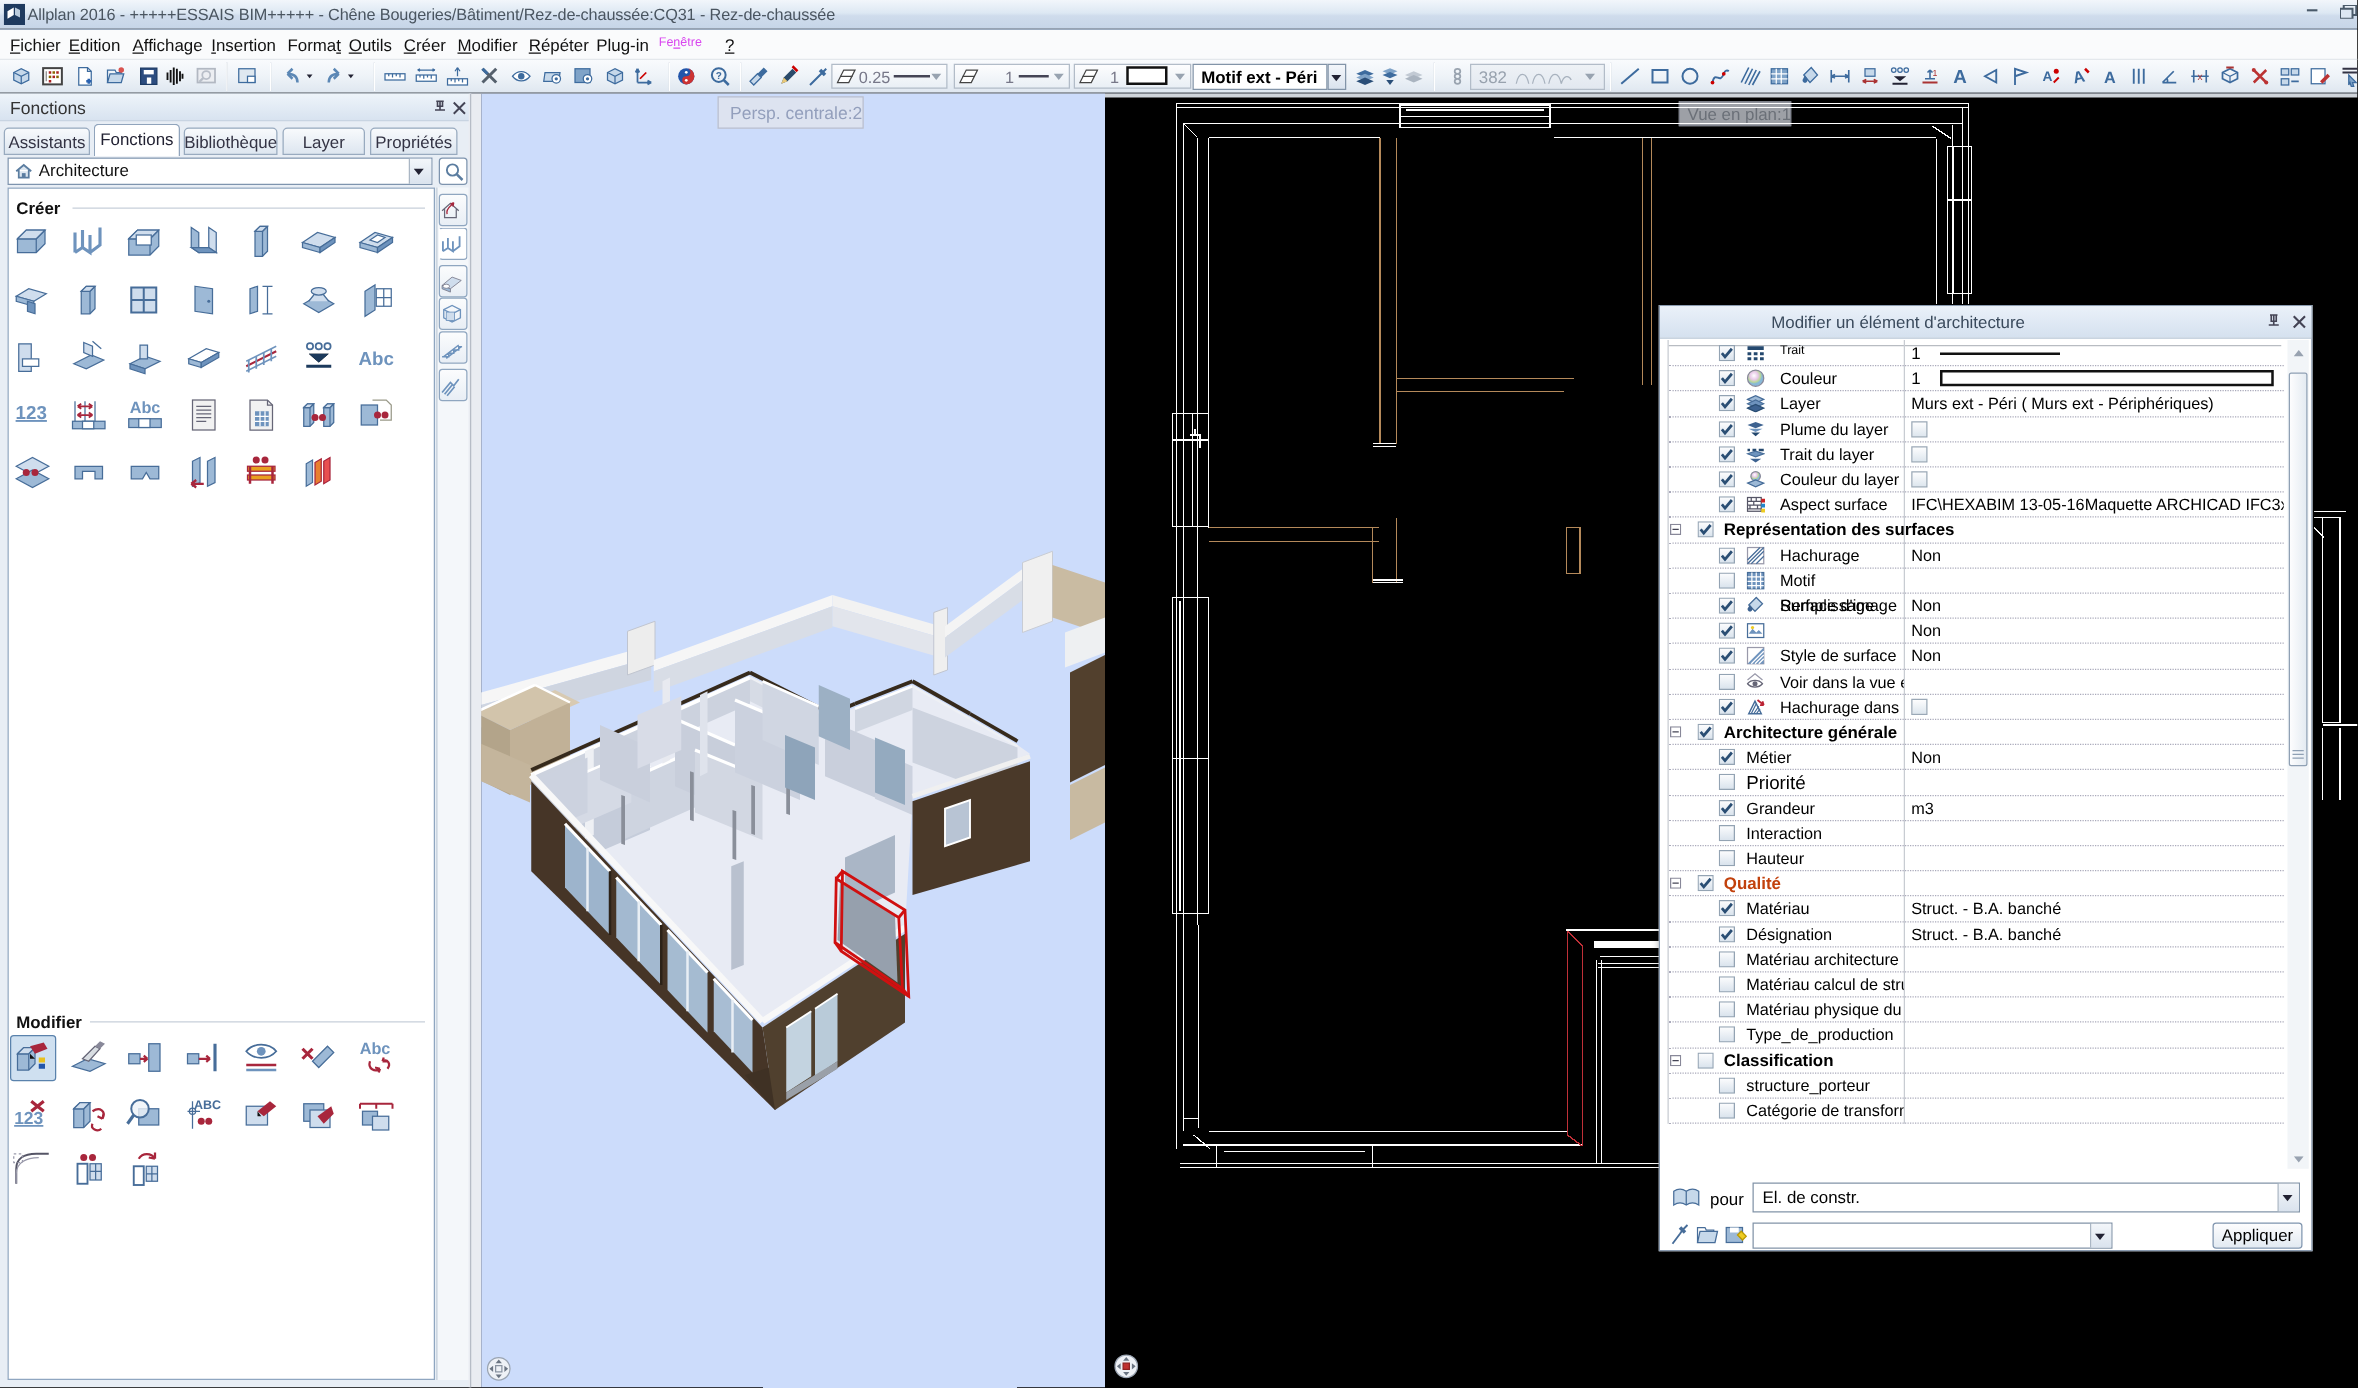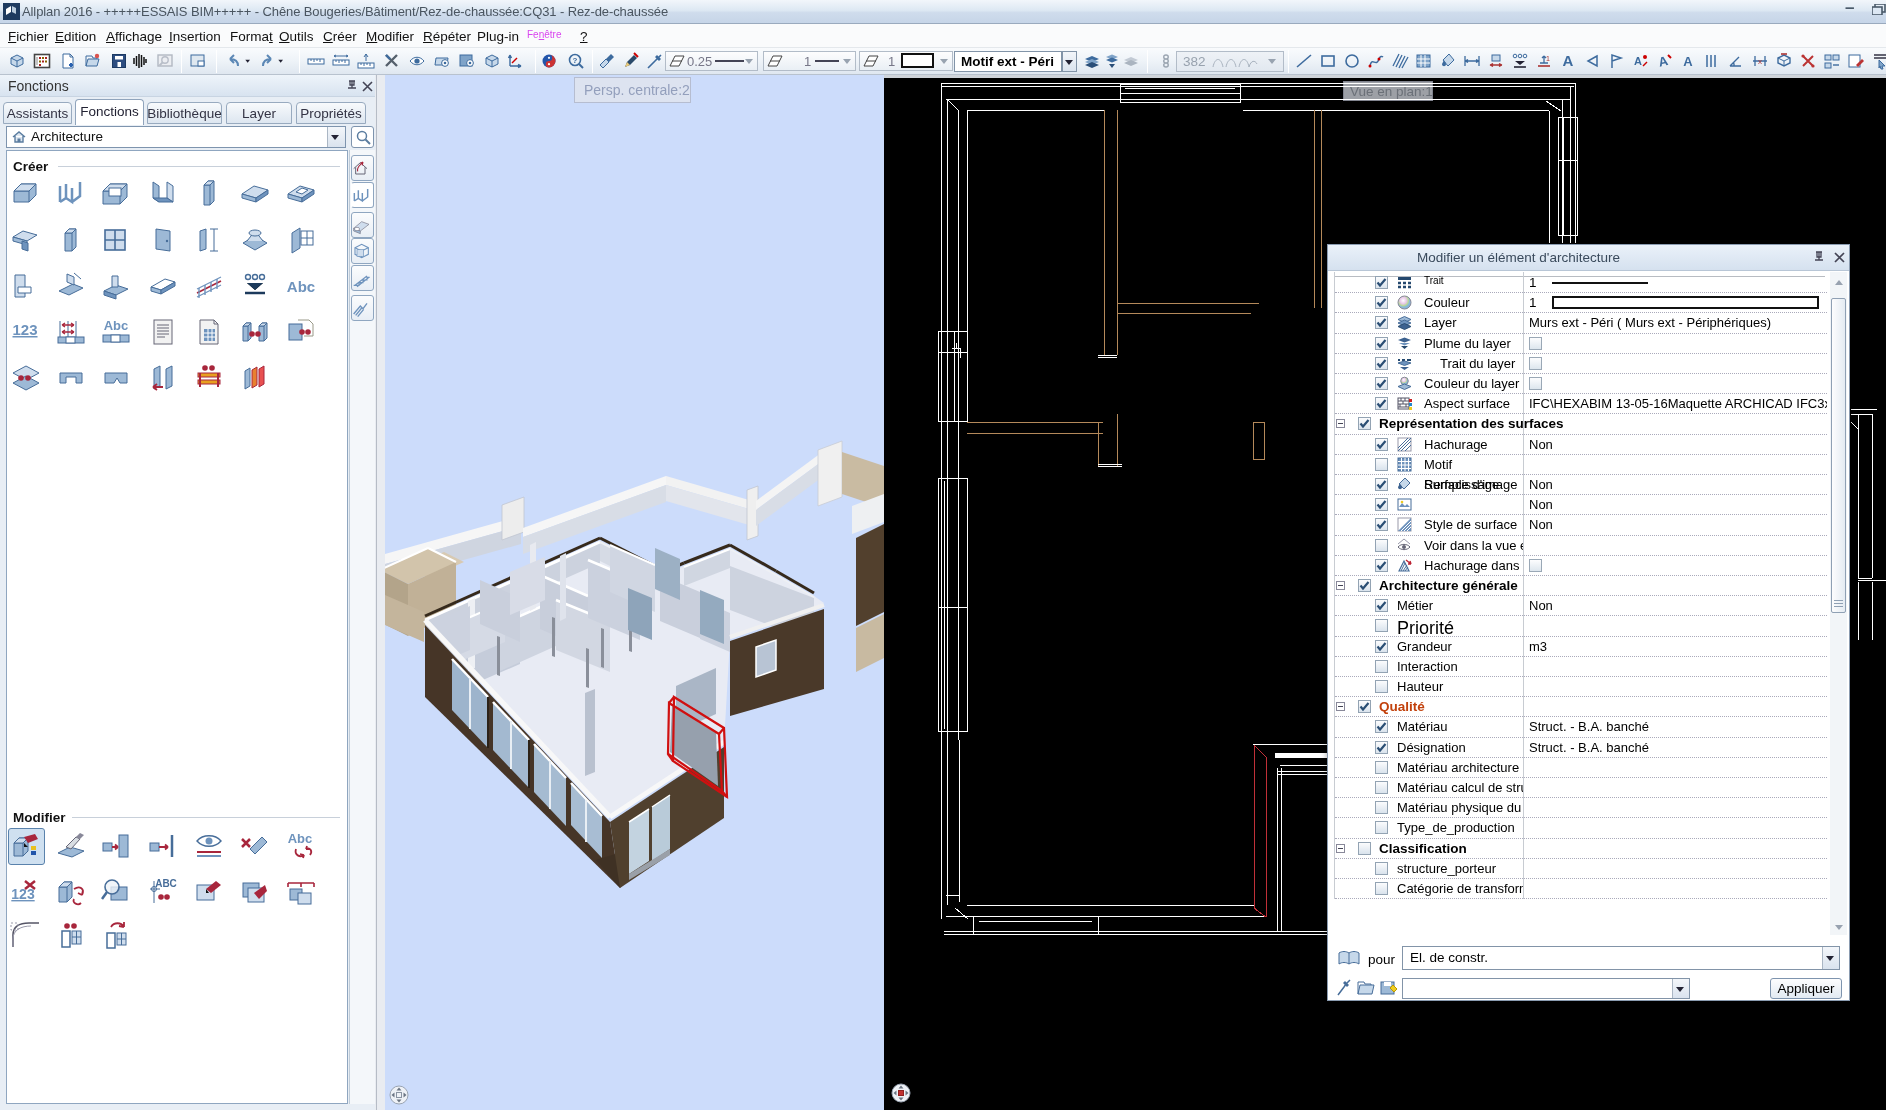--- a/index.html
+++ b/index.html
@@ -939,21 +939,21 @@
 <div class="a" style="left:1335px;top:373px;width:492px;height:0;border-top:1px dotted #aab;"></div>
 <svg class="a" style="left:1375px;top:356.8px" width="13" height="13" viewBox="0 0 13 13">
     <rect x="0.5" y="0.5" width="12" height="12" fill="url(#cbg)" stroke="#93a3b3"></rect>
     <path d="M2.5 6.5 L5 9.5 L10.5 3" fill="none" stroke="#2a4e74" stroke-width="2.2"></path>
   </svg>
 <svg class="a" style="left:1397px;top:355.8px" width="15" height="15" viewBox="0 0 15 15">
     <path d="M1 4 H3 M5 4 H8 M10 4 H14" stroke="#24486e" stroke-width="2"></path>
     <path d="M1 7 L7.5 5 L14 7 L7.5 9.5 Z" fill="#6e93bd" stroke="#476d99"></path>
     <path d="M3 11 H12 L7.5 14 Z" fill="#3d6290"></path>
   </svg>
-<div class="a" style="left:1424px;top:356px;width:99px;height:17px;overflow:hidden;white-space:nowrap;font-size:13px;color:#000;margin-left:16px;">Trait du layer</div>
+<div class="a" style="left:1424px;top:356px;width:99px;height:17px;overflow:hidden;white-space:nowrap;font-size:13px;color:#000;">Trait du layer</div>
 <div class="a" style="left:1529px;top:356.8px;width:13px;height:13px;background:linear-gradient(#fdfdfe,#dde6ee);border:1px solid #9aa8b6;"></div>
 <div class="a" style="left:1335px;top:393px;width:492px;height:0;border-top:1px dotted #aab;"></div>
 <svg class="a" style="left:1375px;top:377.0px" width="13" height="13" viewBox="0 0 13 13">
     <rect x="0.5" y="0.5" width="12" height="12" fill="url(#cbg)" stroke="#93a3b3"></rect>
     <path d="M2.5 6.5 L5 9.5 L10.5 3" fill="none" stroke="#2a4e74" stroke-width="2.2"></path>
   </svg>
 <svg class="a" style="left:1397px;top:376.0px" width="15" height="15" viewBox="0 0 15 15">
     <circle cx="7.5" cy="5" r="3.8" fill="url(#rg1)" stroke="#889"></circle>
     <path d="M1 10.5 L7.5 8 L14 10.5 L7.5 13.5 Z" fill="#9db9d6" stroke="#476d99"></path>
   </svg>
@@ -1074,21 +1074,21 @@
 <svg class="a" style="left:1375px;top:599.2px" width="13" height="13" viewBox="0 0 13 13">
     <rect x="0.5" y="0.5" width="12" height="12" fill="url(#cbg)" stroke="#93a3b3"></rect>
     <path d="M2.5 6.5 L5 9.5 L10.5 3" fill="none" stroke="#2a4e74" stroke-width="2.2"></path>
   </svg>
 <div class="a" style="left:1397px;top:598px;width:126px;height:17px;overflow:hidden;white-space:nowrap;font-size:13px;color:#000;">Métier</div>
 <div class="a" style="left:1529px;top:598px;width:298px;height:17px;overflow:hidden;white-space:nowrap;font-size:13px;color:#000;">Non</div>
 <div class="a" style="left:1335px;top:636px;width:492px;height:0;border-top:1px dotted #aab;"></div>
 <svg class="a" style="left:1375px;top:619.4px" width="13" height="13" viewBox="0 0 13 13">
     <rect x="0.5" y="0.5" width="12" height="12" fill="url(#cbg)" stroke="#93a3b3"></rect>
   </svg>
-<div class="a" style="left:1397px;top:618px;width:126px;height:17px;overflow:hidden;white-space:nowrap;font-size:18px;color:#000;">Priorité</div>
+<div class="a" style="left:1397px;top:618px;width:126px;height:17px;overflow:hidden;white-space:nowrap;font-size:15px;color:#000;">Priorité</div>
 <div class="a" style="left:1335px;top:656px;width:492px;height:0;border-top:1px dotted #aab;"></div>
 <svg class="a" style="left:1375px;top:639.5999999999999px" width="13" height="13" viewBox="0 0 13 13">
     <rect x="0.5" y="0.5" width="12" height="12" fill="url(#cbg)" stroke="#93a3b3"></rect>
     <path d="M2.5 6.5 L5 9.5 L10.5 3" fill="none" stroke="#2a4e74" stroke-width="2.2"></path>
   </svg>
 <div class="a" style="left:1397px;top:639px;width:126px;height:17px;overflow:hidden;white-space:nowrap;font-size:13px;color:#000;">Grandeur</div>
 <div class="a" style="left:1529px;top:639px;width:298px;height:17px;overflow:hidden;white-space:nowrap;font-size:13px;color:#000;">m3</div>
 <div class="a" style="left:1335px;top:676px;width:492px;height:0;border-top:1px dotted #aab;"></div>
 <svg class="a" style="left:1375px;top:659.8px" width="13" height="13" viewBox="0 0 13 13">
     <rect x="0.5" y="0.5" width="12" height="12" fill="url(#cbg)" stroke="#93a3b3"></rect>

